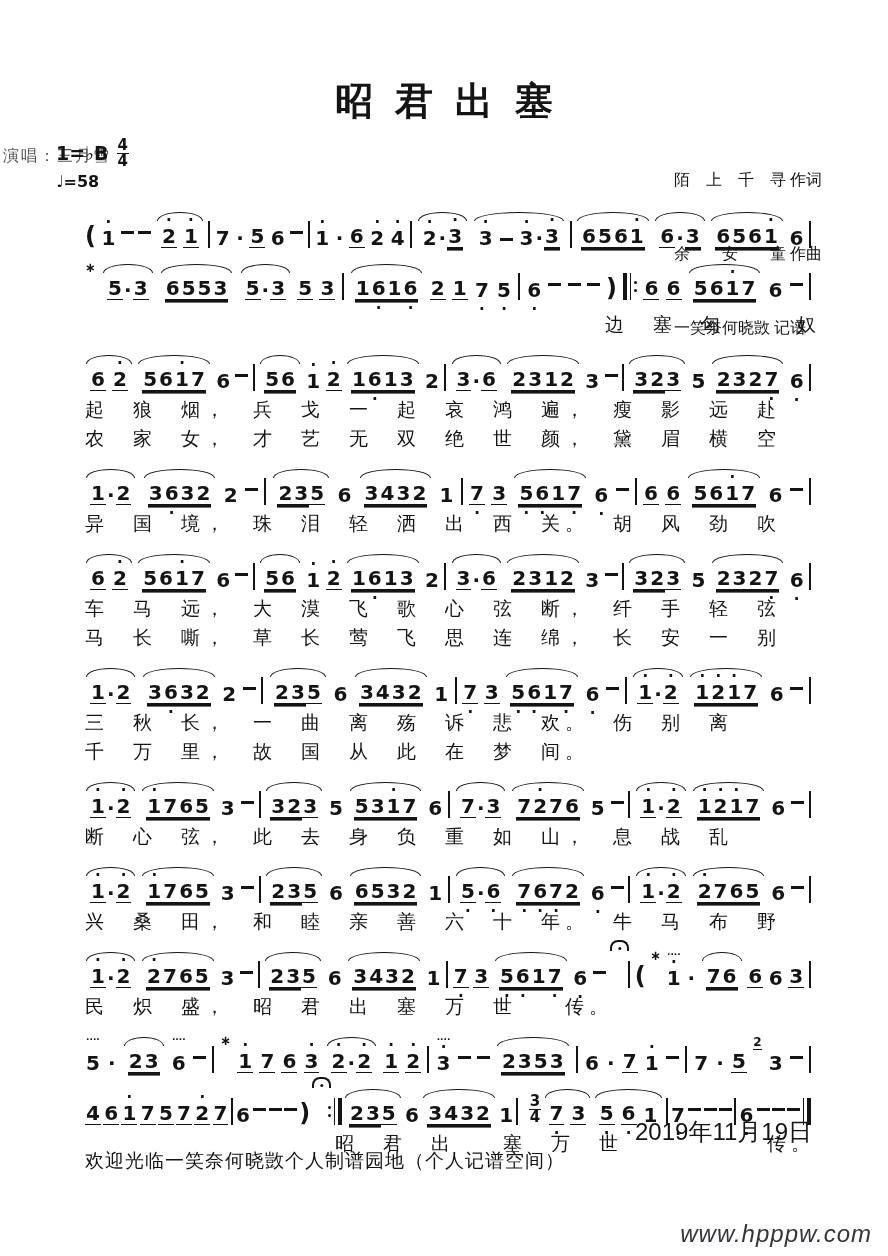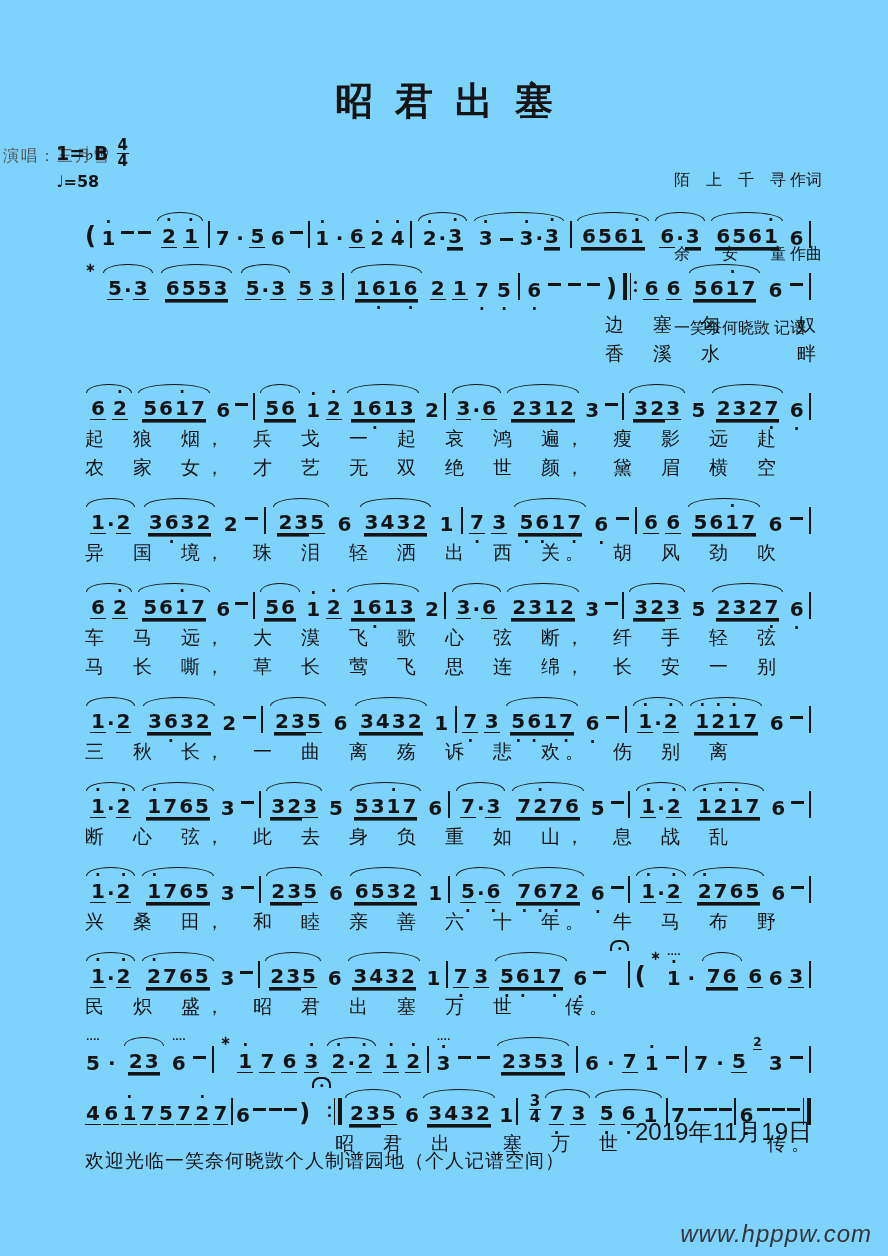--- a/index.html
+++ b/index.html
@@ -1,16 +1,16 @@
 <!DOCTYPE html>
 <html><head>
 <meta charset="utf-8">
 <style>
   html,body{margin:0;padding:0;background:#e8e8e8;}
-  .page{position:relative;width:888px;height:1256px;margin:0 auto;background:#7dd3fc;color:#141414;
+  .page{position:relative;width:888px;height:1256px;margin:0 auto;background:#ffffff;color:#141414;
         font-family:"Liberation Serif","DejaVu Serif",serif;overflow:hidden;}
   
   .title{position:absolute;top:76px;left:0;width:100%;text-align:center;
          font-size:38px;font-weight:bold;letter-spacing:22px;text-indent:22px;}
   .performer{position:absolute;top:146px;left:3px;width:100%;text-align:left;
              font-size:16px;color:#555;letter-spacing:2px;}
   .credits{position:absolute;top:118px;right:66px;text-align:left;font-size:16px;line-height:1.55;white-space:pre;}
   .keyblock{position:absolute;top:138px;left:56px;font-family:"DejaVu Sans","Liberation Sans",sans-serif;
             font-weight:bold;font-size:19px;line-height:1.2;}
   .keyrow{display:flex;align-items:center;}
@@ -253,21 +253,20 @@
               <span class="n u2">7</span>
             </span>
           </span>
           <span class="cl">
             <span class="n">6</span>
           </span>
           <span class="dash"></span>
           <span class="bar"></span>
         </div>
         <div class="lyr" style="padding-left: 520px; margin-top: 10px;">边　塞　匈　　　奴</div>
-        <div class="lyr" style="padding-left: 520px;">香　溪　水　　　畔</div>
       </div>
       <div class="sys">
         <div class="nline">
           <span class="slur">
             <span class="cl">
               <span class="n u1">6</span>
             </span>
             <span class="cl">
               <span class="n u1">2<i class="hd">·</i></span>
             </span>
@@ -611,20 +610,21 @@
               <span class="n u2">7</span>
             </span>
           </span>
           <span class="cl">
             <span class="n">6</span>
           </span>
           <span class="dash"></span>
           <span class="bar"></span>
         </div>
         <div class="lyr" style="padding-left: 0px;">三　秋　长，　一　曲　离　殇　诉　悲　欢。　伤　别　离</div>
+        <div class="lyr" style="padding-left: 0px;">千　万　里，　故　国　从　此　在　梦　间。</div>
       </div>
       <div class="sys">
         <div class="nline">
           <span class="slur">
             <span class="cl">
               <span class="n u1">1<i class="hd">·</i></span>
               <span class="n">·</span>
               <span class="n u1">2<i class="hd">·</i></span>
             </span>
           </span>

